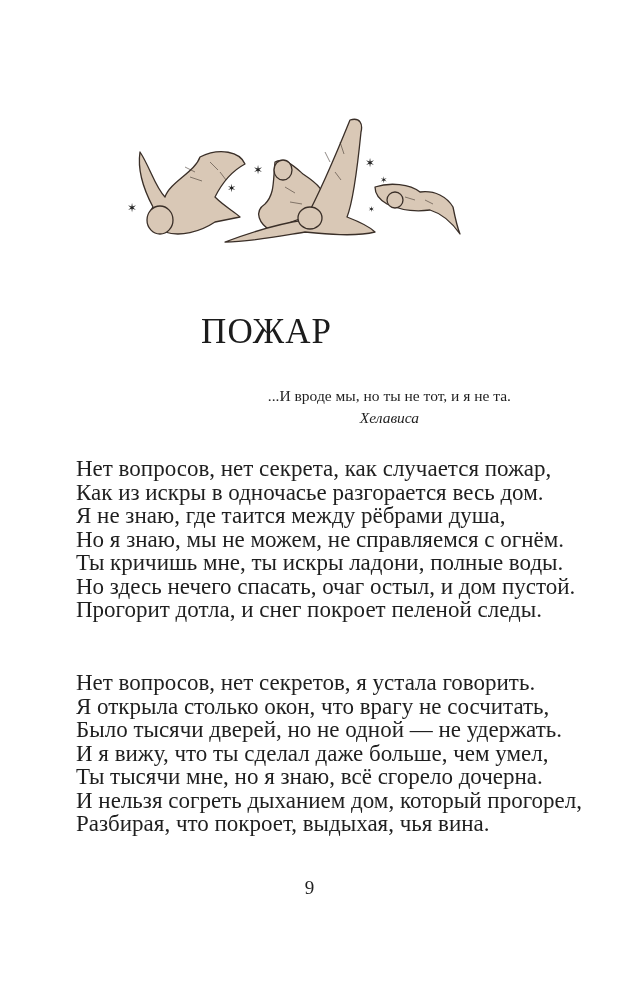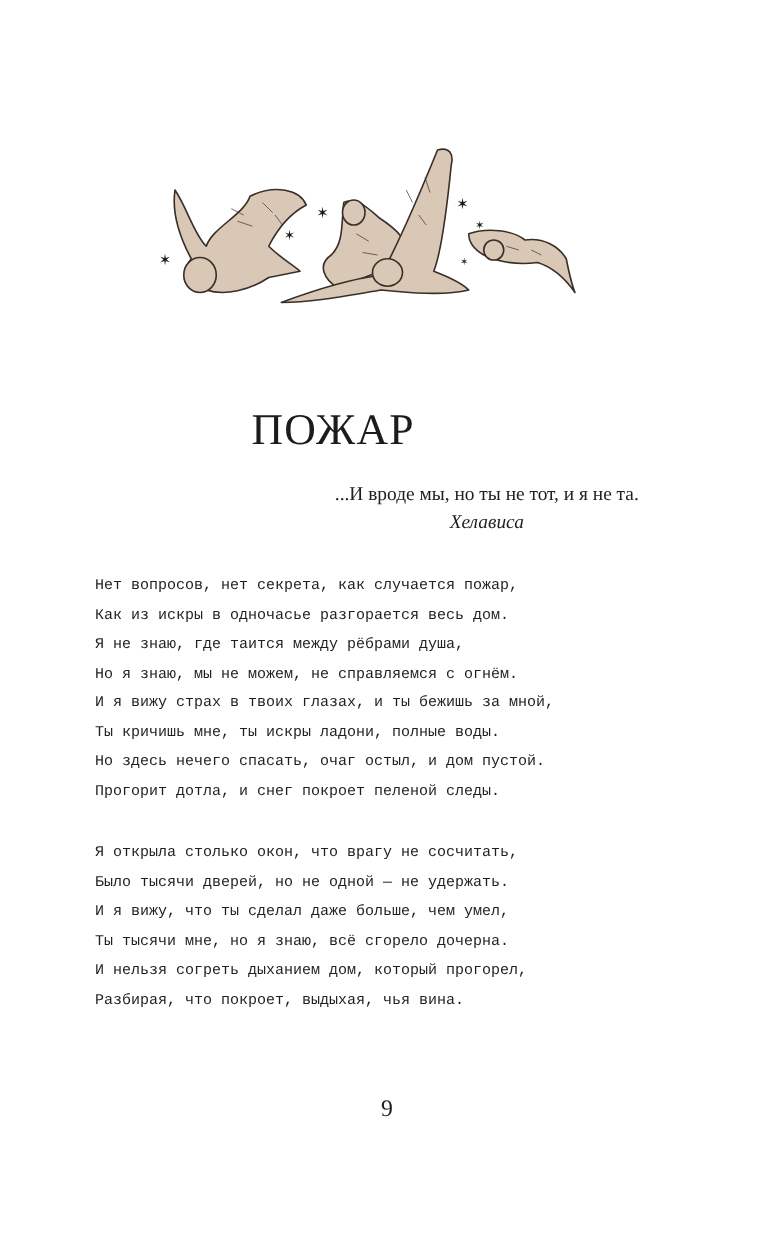--- a/index.html
+++ b/index.html
@@ -1,23 +1,23 @@
 <!DOCTYPE html>
 <html><head>
   <meta charset="utf-8">
   <style>
     html, body { margin: 0; padding: 0; background: #ffffff; }
     body { width: 619px; height: 1000px; position: relative; overflow: hidden;
            font-family: "Liberation Serif", "DejaVu Serif", serif; color: #1f1f1f; }
     .illustration { position: absolute; left: 125px; top: 112px; width: 345px; height: 140px; }
-    .title { position: absolute; left: 0; width: 533px; top: 324px; text-align: center;
+    .title { position: absolute; left: 0; width: 533px; top: 312px; text-align: center;
              font-size: 35px; letter-spacing: 1px; color: #1c1c1c; font-weight: normal; }
     .epigraph { position: absolute; right: 108px; top: 385px; text-align: center; font-size: 15.5px; line-height: 22px; }
     .epigraph .author { font-style: italic; }
-    .stanza { position: absolute; left: 76px; font-size: 12px; line-height: 23.5px; white-space: nowrap; font-family: Liberation Mono, monospace; }
+    .stanza { position: absolute; left: 76px; font-size: 23px; line-height: 23.5px; white-space: nowrap; }
     .stanza1 { top: 457px; }
     .stanza2 { top: 671px; }
     .page-number { position: absolute; left: 0; width: 619px; top: 877px; text-align: center; font-size: 19px; }
   </style>
 </head>
 <body>
 
 <div class="illustration">
   <svg viewBox="0 0 345 140" width="345" height="140">
     <g fill="#d9c8b6" stroke="#3a2f28" stroke-width="1.3" stroke-linejoin="round">
@@ -53,27 +53,27 @@
 <div class="epigraph">
   <div>...И вроде мы, но ты не тот, и я не та.</div>
   <div class="author">Хелависа</div>
 </div>
 
 <div class="stanza stanza1">
   <div>Нет вопросов, нет секрета, как случается пожар,</div>
   <div>Как из искры в одночасье разгорается весь дом.</div>
   <div>Я не знаю, где таится между рёбрами душа,</div>
   <div>Но я знаю, мы не можем, не справляемся с огнём.</div>
-  <div>И я вижу страх в твоих глазах, и ты бежишь за мной,</div>
   <div>Ты кричишь мне, ты искры ладони, полные воды.</div>
   <div>Но здесь нечего спасать, очаг остыл, и дом пустой.</div>
   <div>Прогорит дотла, и снег покроет пеленой следы.</div>
 </div>
 
 <div class="stanza stanza2">
+  <div>Нет вопросов, нет секретов, я устала говорить.</div>
   <div>Я открыла столько окон, что врагу не сосчитать,</div>
   <div>Было тысячи дверей, но не одной — не удержать.</div>
   <div>И я вижу, что ты сделал даже больше, чем умел,</div>
   <div>Ты тысячи мне, но я знаю, всё сгорело дочерна.</div>
   <div>И нельзя согреть дыханием дом, который прогорел,</div>
   <div>Разбирая, что покроет, выдыхая, чья вина.</div>
 </div>
 
 <div class="page-number">9</div>
 

